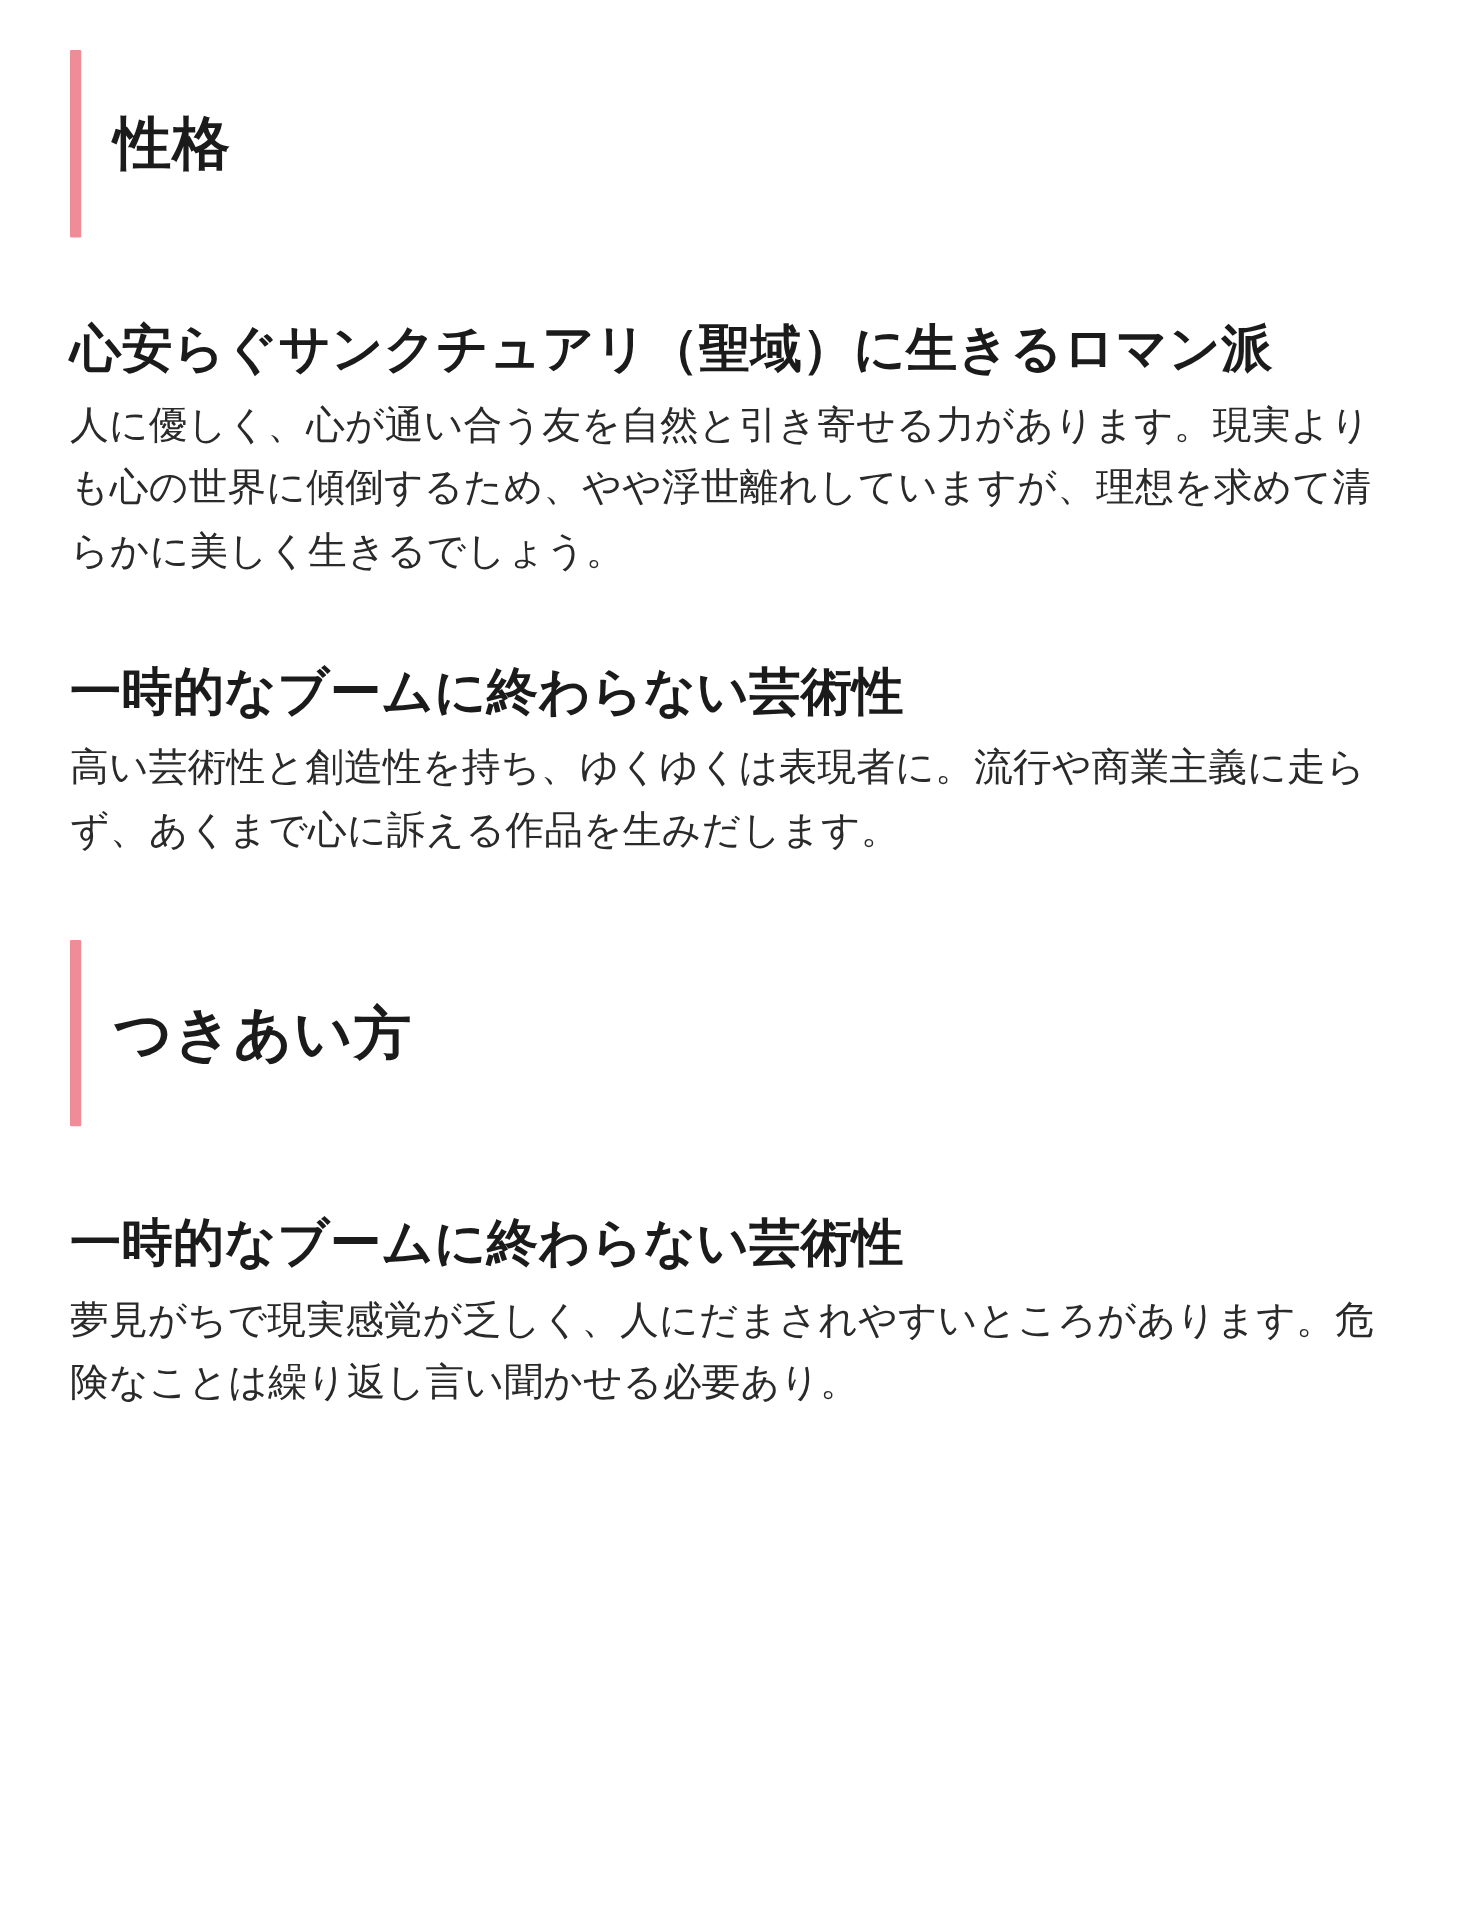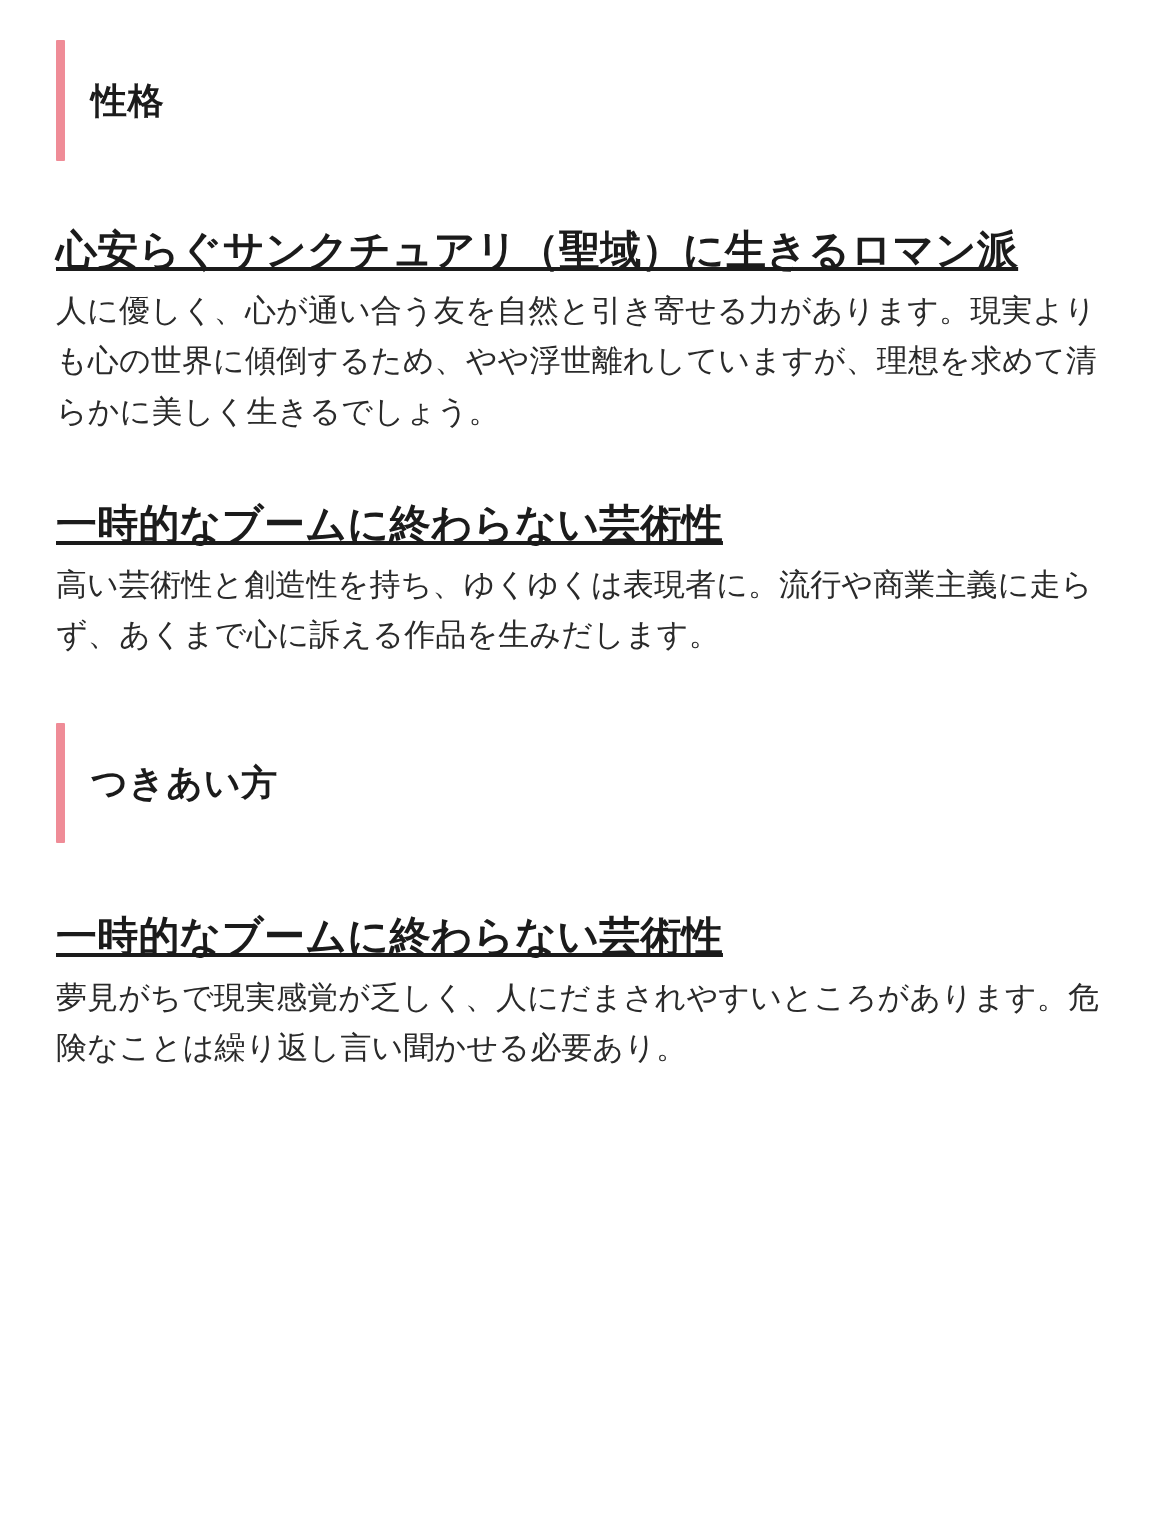--- a/index.html
+++ b/index.html
@@ -30,35 +30,34 @@
     margin: 0 0 56px 0;
     padding: 0;
   }
   .heading-bar {
     width: 9px;
     background: #ef8c97;
     flex: 0 0 auto;
     border-radius: 1px;
   }
   .heading-text {
-    font-size: 36px;
+    font-size: 46px;
     font-weight: 700;
     line-height: 1.25;
     letter-spacing: 0.02em;
     color: #1b1b1b;
     padding: 8px 0 8px 26px;
   }
   .sub-heading {
     font-size: 41px;
     font-weight: 700;
     line-height: 1.35;
     color: #1b1b1b;
     margin: 0 0 8px 0;
     letter-spacing: 0.005em;
-    text-decoration: underline;
   }
   .body-text {
     font-size: 31px;
     font-weight: 400;
     line-height: 1.62;
     color: #2a2a2a;
     margin: 0;
     letter-spacing: 0.004em;
   }
   .block {

